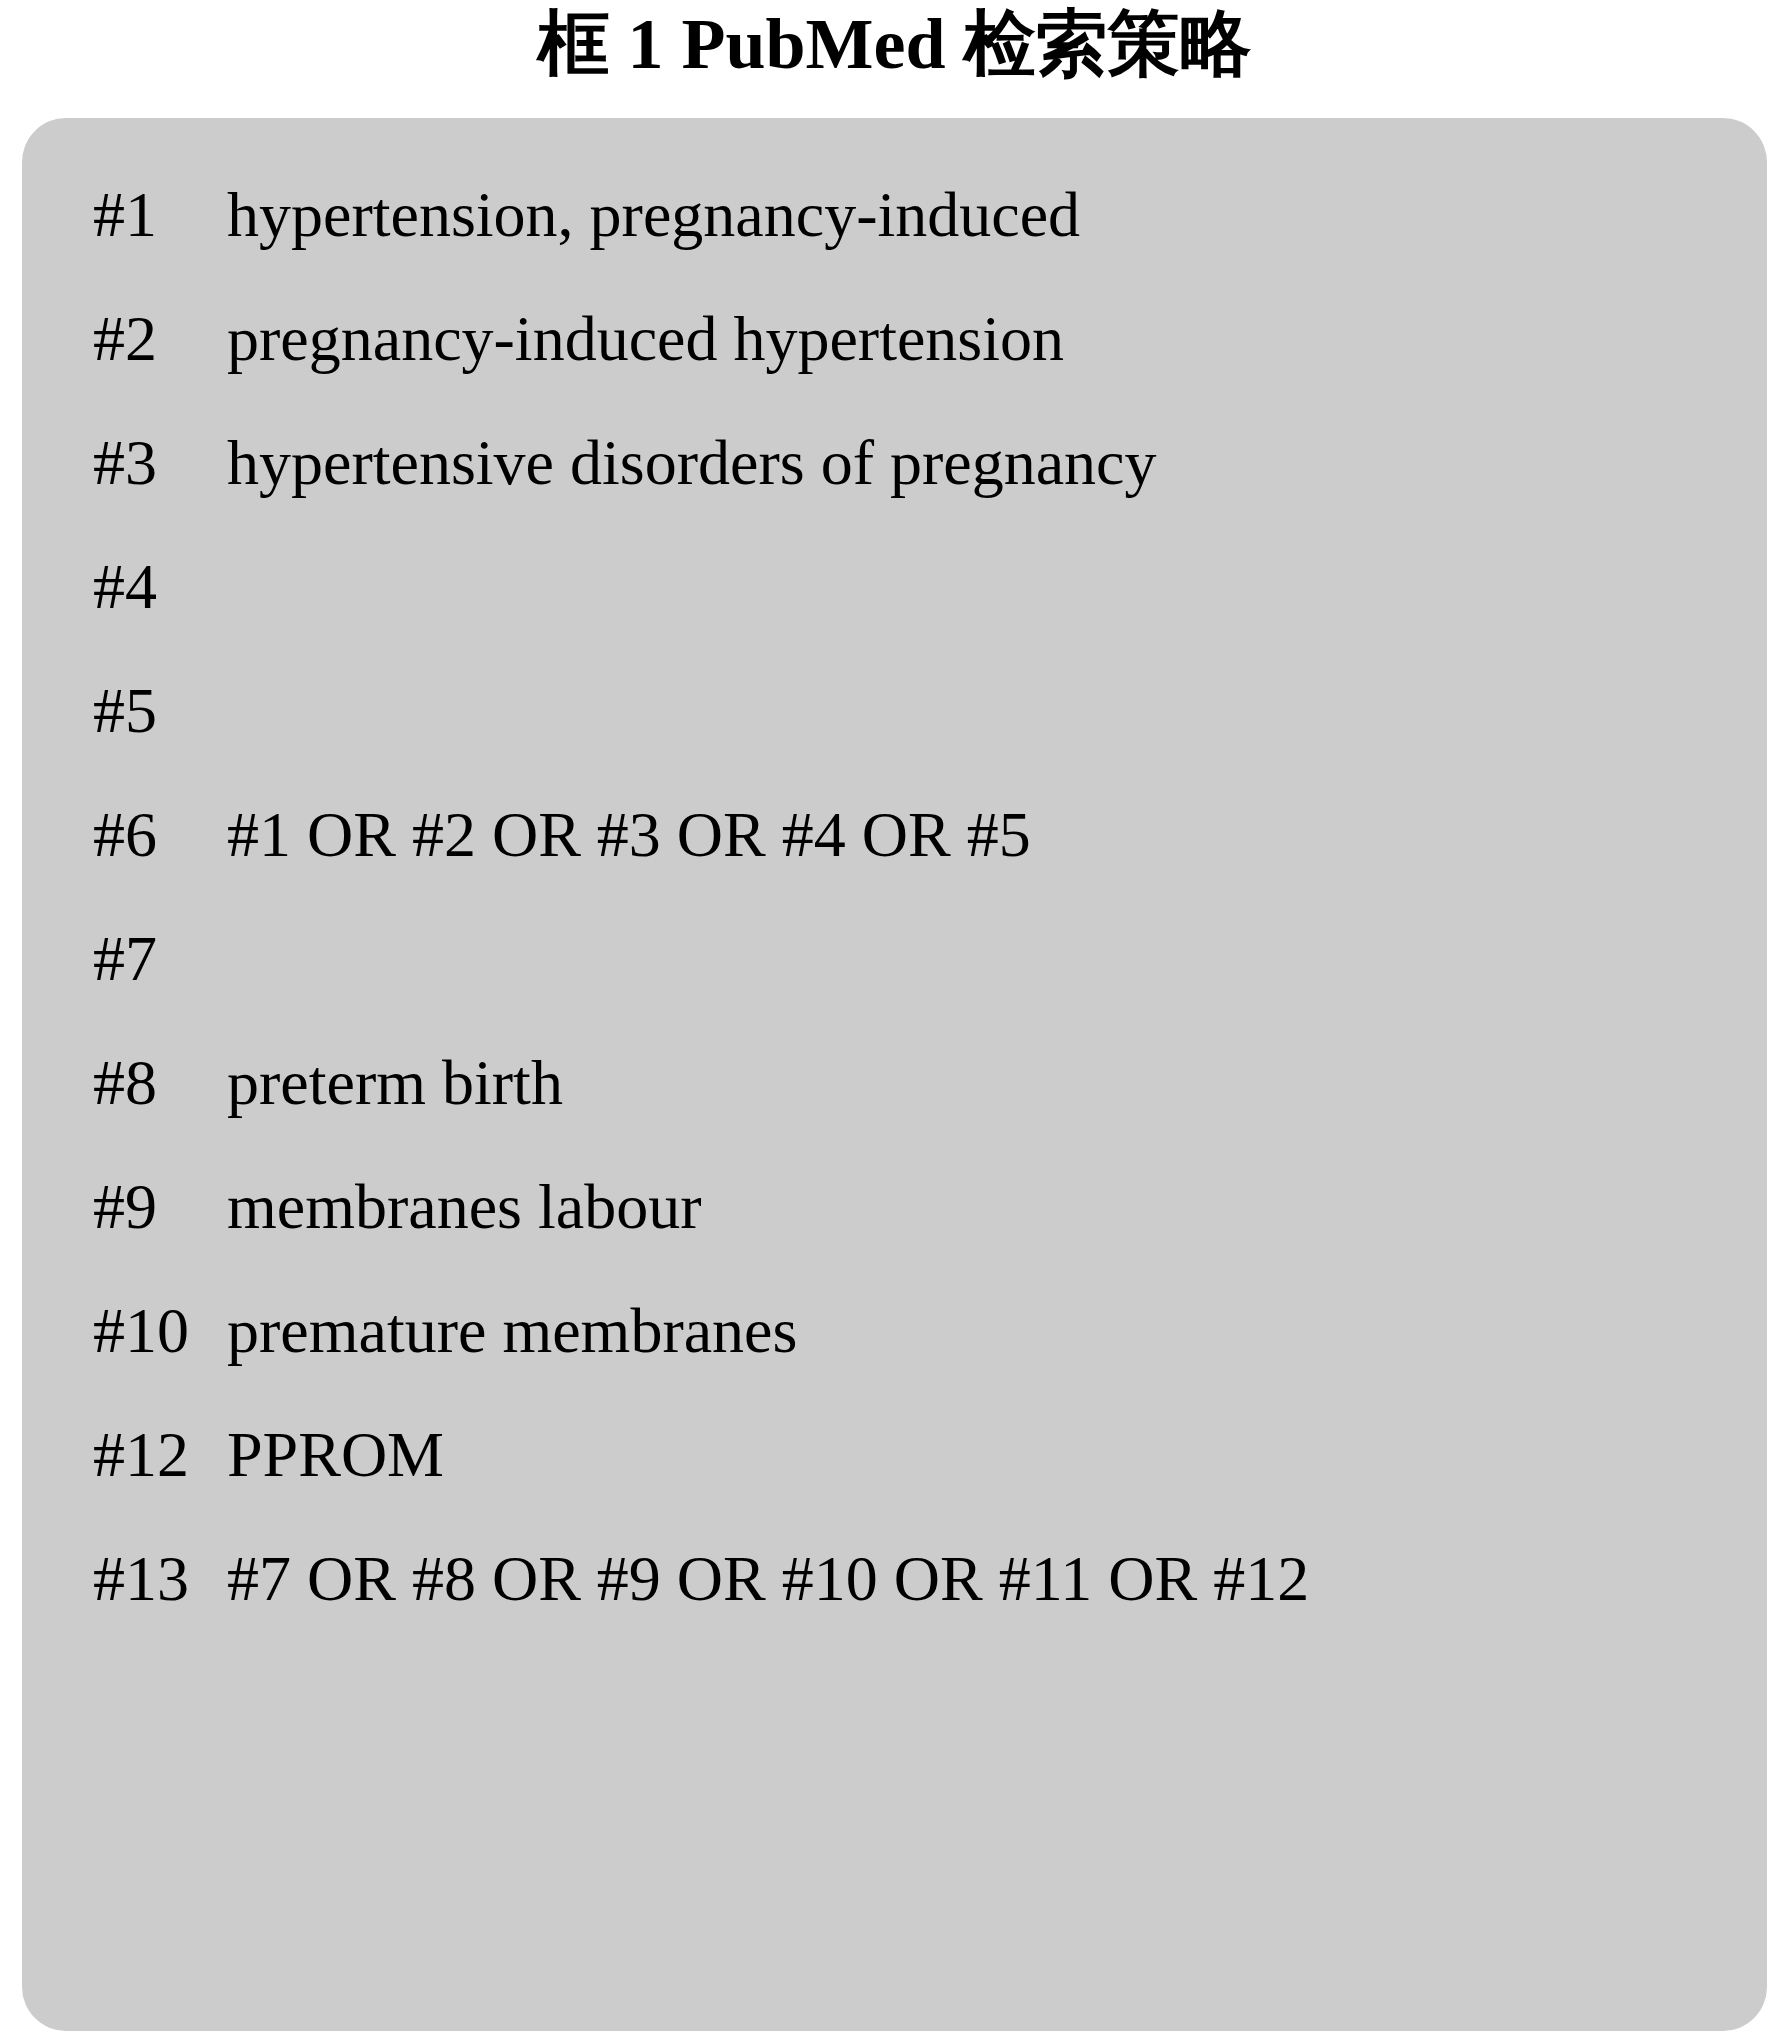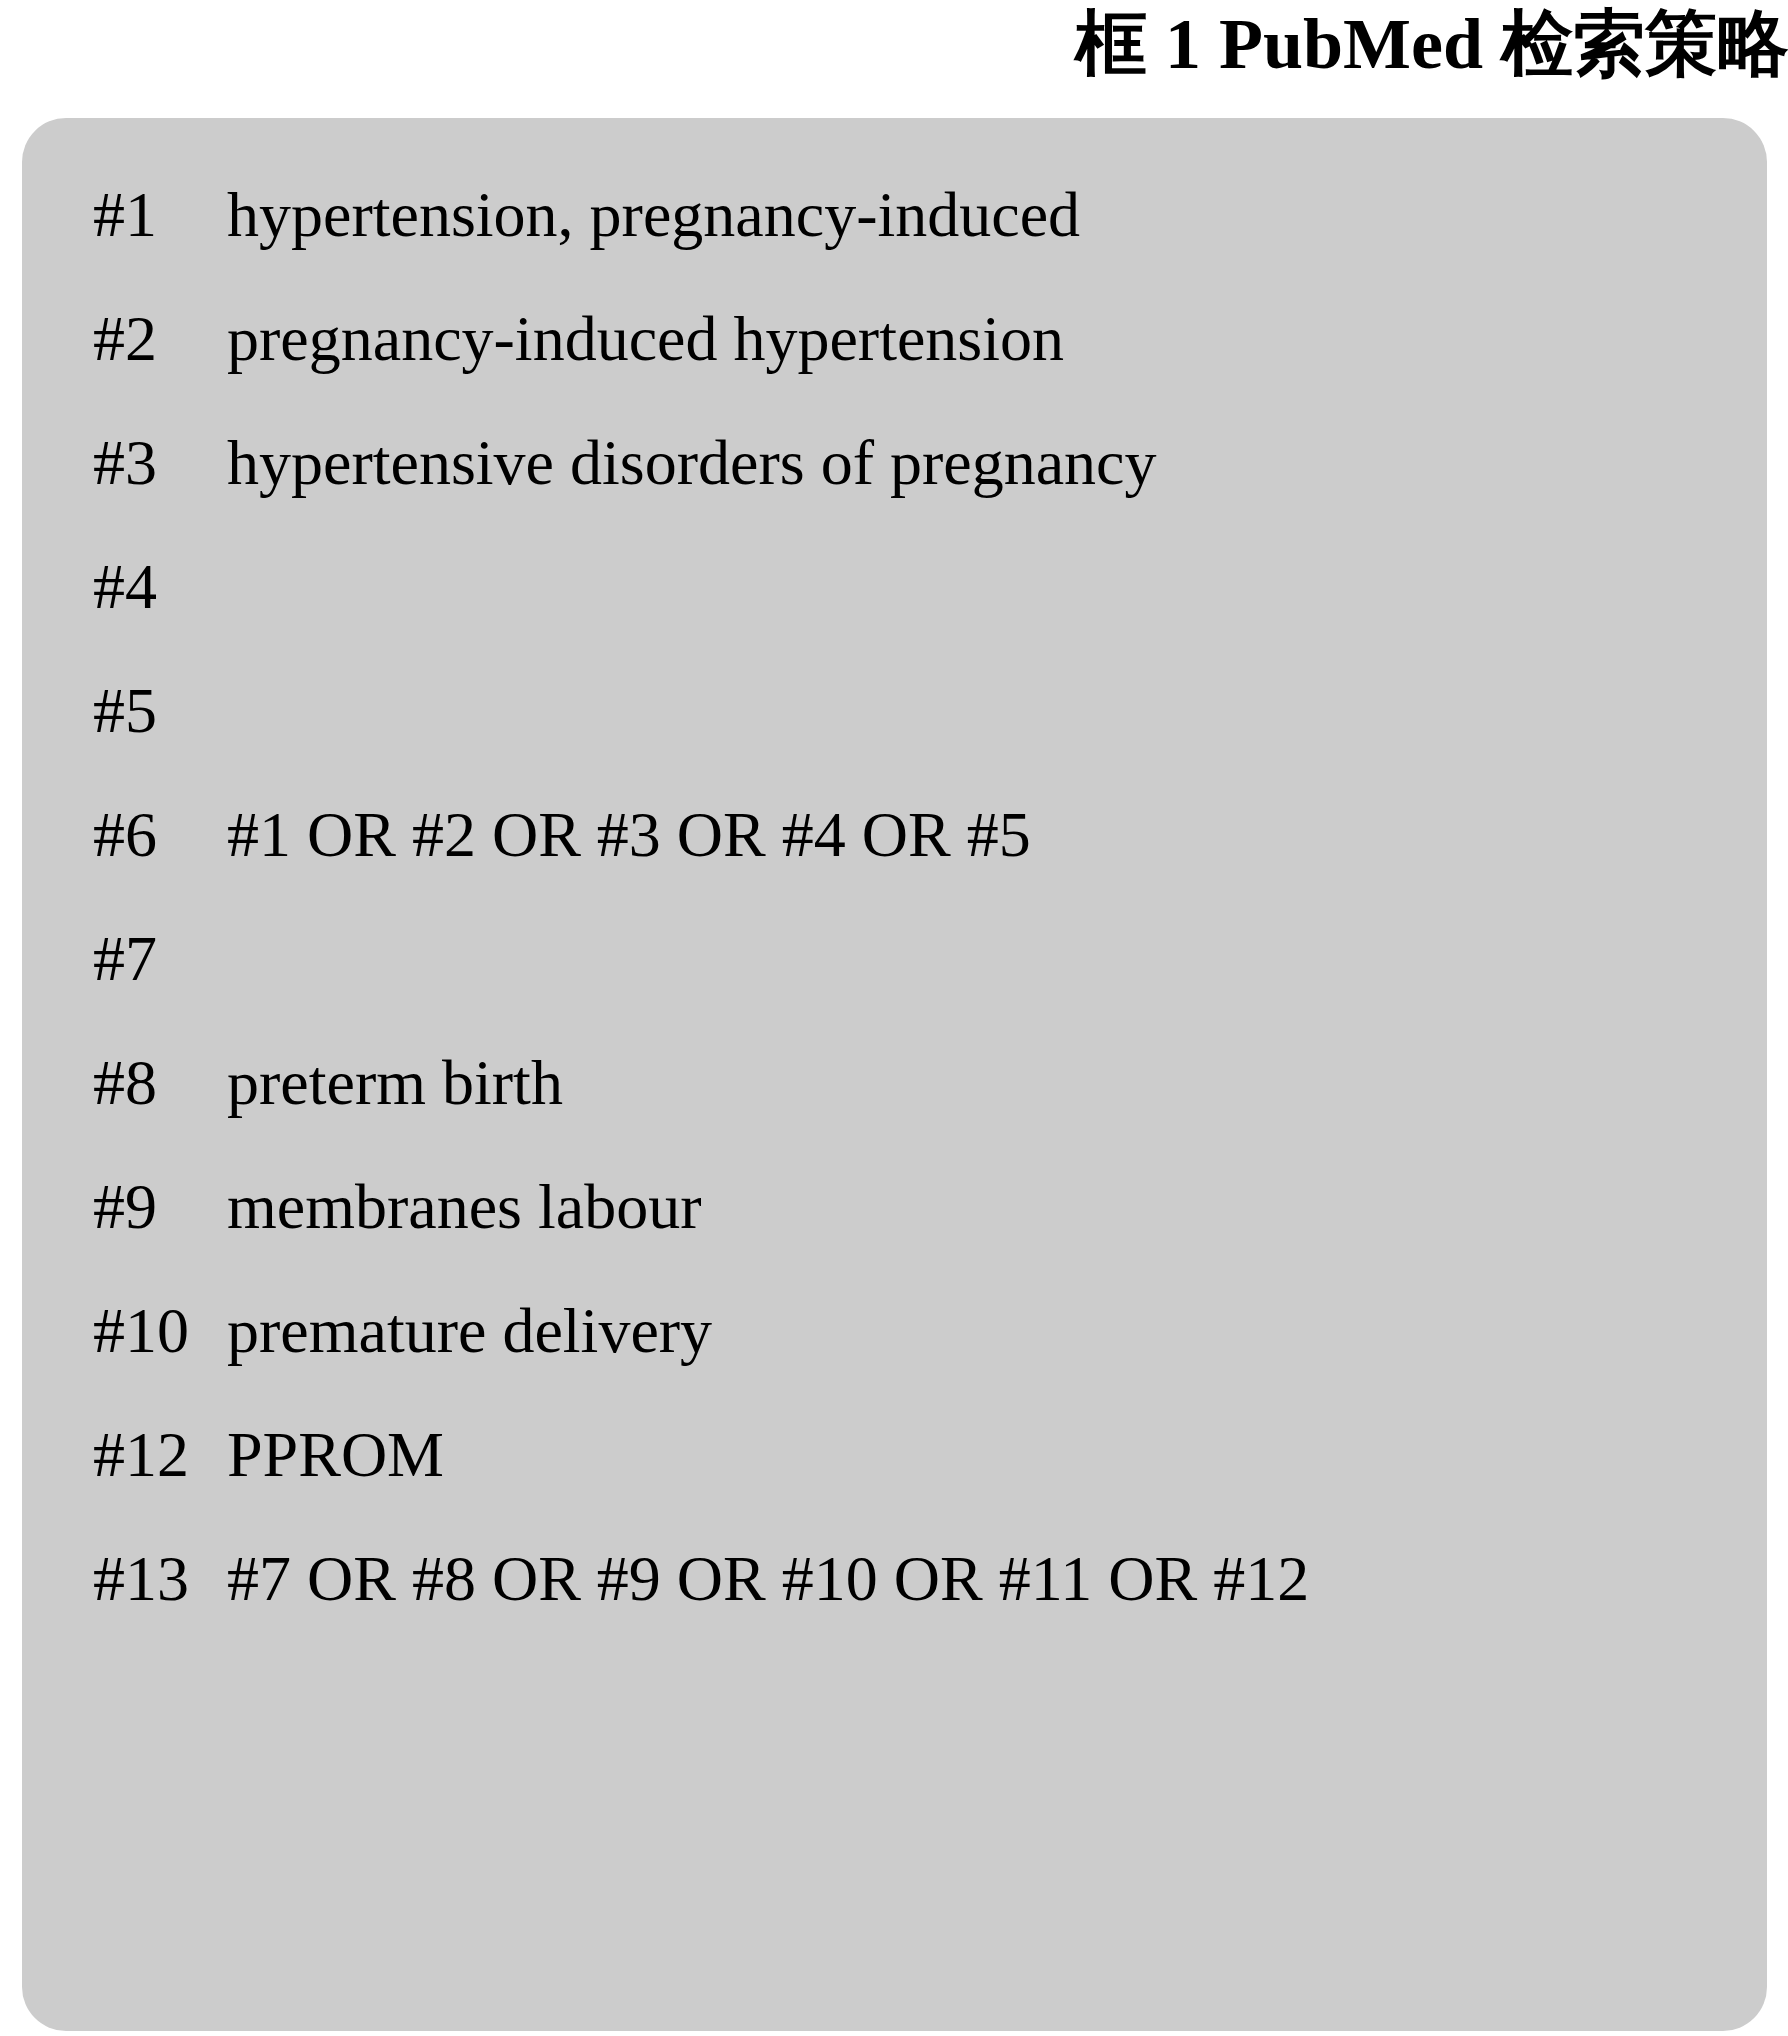--- a/index.html
+++ b/index.html
@@ -11,21 +11,21 @@
     width: 1789px;
     height: 2037px;
     overflow: hidden;
     font-family: "Liberation Serif", "DejaVu Serif", serif;
     color: #000000;
   }
   .figure-title {
     margin: 0;
     padding-top: 4.7px;
     height: 80px;
-    text-align: right;
+    text-align: center;
     font-size: 72px;
     line-height: 1.1;
     font-weight: bold;
     font-family: "Liberation Serif", "DejaVu Serif", serif;
     color: #000000;
     white-space: nowrap;
   }
   .search-box {
     box-sizing: border-box;
     margin: 33px 22px 0 22px;
@@ -95,21 +95,21 @@
     <span class="search-line-query">preterm birth</span>
   </div>
 
   <div class="search-row">
     <span class="search-line-number">#9</span>
     <span class="search-line-query">membranes labour</span>
   </div>
 
   <div class="search-row">
     <span class="search-line-number">#10</span>
-    <span class="search-line-query">premature delivery</span>
+    <span class="search-line-query">premature membranes</span>
   </div>
 
 
   <div class="search-row">
     <span class="search-line-number">#12</span>
     <span class="search-line-query">PPROM</span>
   </div>
 
   <div class="search-row">
     <span class="search-line-number">#13</span>

